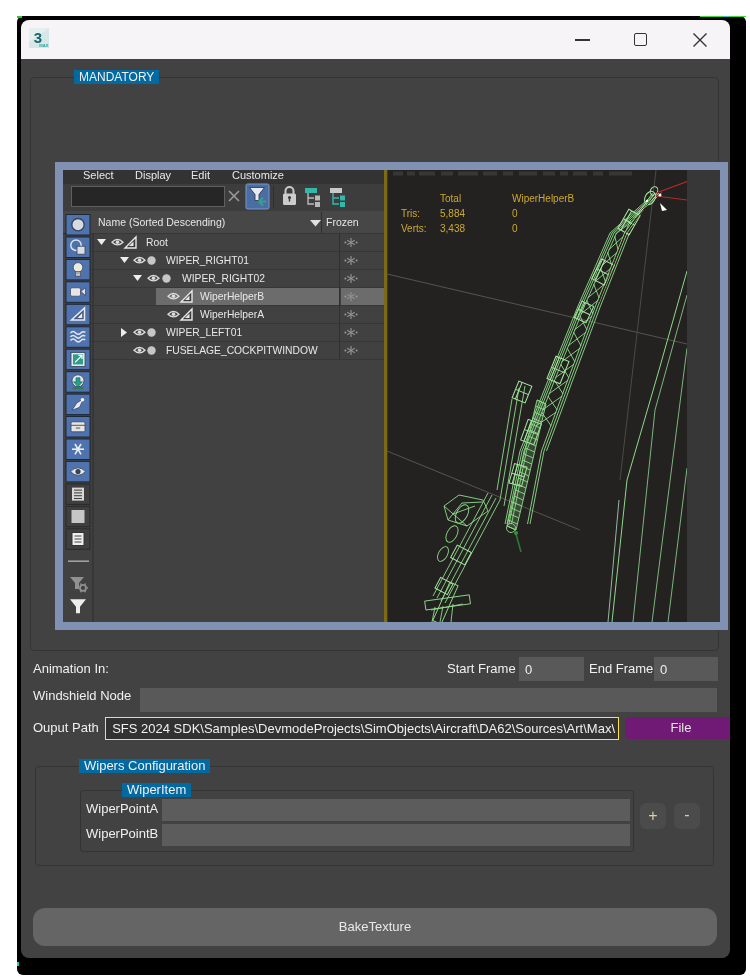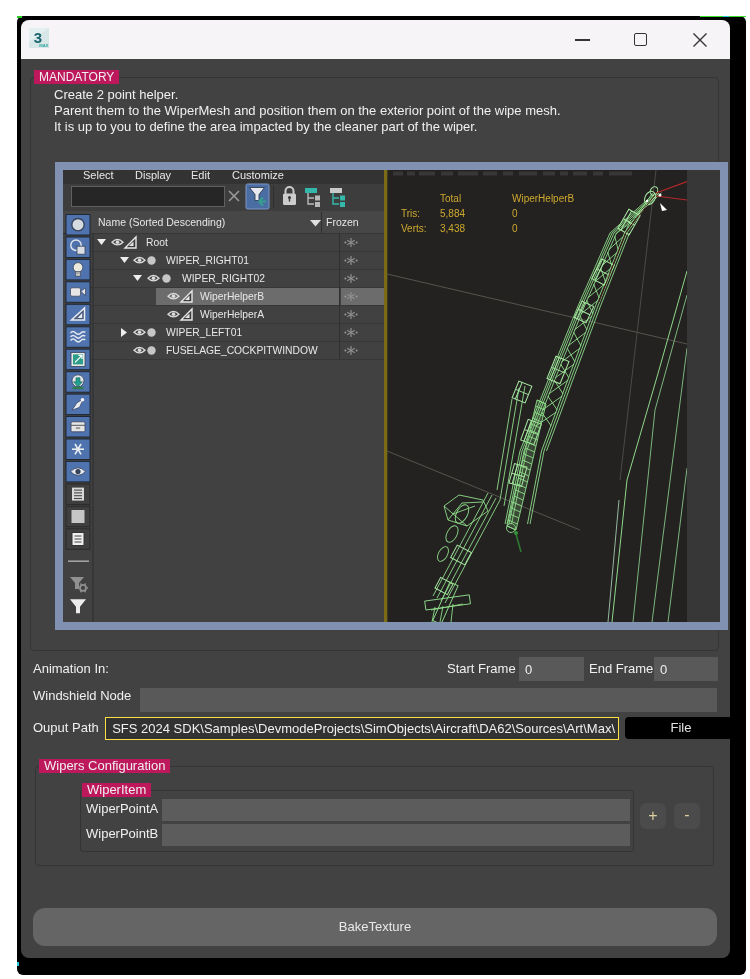--- a/index.html
+++ b/index.html
@@ -5,21 +5,21 @@
   html,body{margin:0;padding:0;}
   body{width:750px;height:979px;background:#ffffff;position:relative;overflow:hidden;
        font-family:"Liberation Sans",sans-serif;}
   .abs{position:absolute;}
   #blackpad{left:17px;top:16px;width:729px;height:959px;background:#000;border-radius:6px;}
   #win{left:21px;top:20px;width:709px;height:938px;border-radius:8px;overflow:hidden;}
   #titlebar{left:0;top:0;width:709px;height:39px;background:#f6f4f6;}
   #title{left:36px;top:0;height:39px;line-height:40px;font-size:15px;color:#1c1c1c;}
   #body{left:0;top:39px;width:709px;height:899px;background:#424242;}
   .gbox{border:1px solid #343434;border-radius:4px;}
-  .glabel{background:#be185d;padding:0 5px;font-size:13px;color:#f0f0f0;height:14px;line-height:14px;}
+  .glabel{background:#0369a1;padding:0 5px;font-size:13px;color:#f0f0f0;height:14px;line-height:14px;margin-left:40px;}
   .txt{font-size:13px;color:#f0f0f0;white-space:nowrap;}
   .field{background:#595959;}
   .btn{background:#616161;color:#ececec;text-align:center;}
 </style>
 </head>
 <body>
 <div id="blackpad" class="abs"></div>
 <div class="abs" style="left:700px;top:16px;width:46px;height:1px;background:#35e02a;"></div>
 <div class="abs" style="left:723px;top:16px;width:6px;height:1px;background:#27c8d8;"></div>
 <div class="abs" style="left:17px;top:16px;width:5px;height:2px;background:#2ecb25;"></div>
@@ -35,25 +35,20 @@
     <div class="abs" style="left:554px;top:19px;width:15px;height:1.5px;background:#333;"></div>
     <div class="abs" style="left:613px;top:13px;width:11px;height:11px;border:1.4px solid #333;border-radius:2px;"></div>
     <svg class="abs" style="left:671px;top:12px" width="16" height="16" viewBox="0 0 16 16">
       <path d="M1.5 1.5 L14.5 14.5 M14.5 1.5 L1.5 14.5" stroke="#333" stroke-width="1.4"></path>
     </svg>
   </div>
   <div id="body" class="abs">
 
     <div class="abs gbox" style="left:9px;top:18px;width:687px;height:572px;"></div>
     <div class="abs glabel" style="left:13px;top:11px;font-size:12px;">MANDATORY</div>
-    <div class="abs txt" style="left:33px;top:28px;line-height:16px;">
-      Create 2 point helper.<br>
-      Parent them to the WiperMesh and position them on the exterior point of the wipe mesh.<br>
-      It is up to you to define the area impacted by the cleaner part of the wiper.
-    </div>
 
     <div id="shot" class="abs" style="left:34px;top:103px;width:624px;height:452px;border:8px solid #8091b2;background:#373737;overflow:hidden;padding-left:33px;">
 <svg class="abs" style="left:0;top:0" width="624" height="452" viewBox="0 0 624 452" font-family="Liberation Sans,sans-serif">
 <rect x="0" y="0" width="324" height="452" fill="#414141"></rect>
 <rect x="0" y="0" width="324" height="14" fill="#333333"></rect>
 <text x="20" y="8.5" font-size="11" fill="#e9e9e9">Select</text>
 <text x="72" y="8.5" font-size="11" fill="#e9e9e9">Display</text>
 <text x="128" y="8.5" font-size="11" fill="#e9e9e9">Edit</text>
 <text x="169" y="8.5" font-size="11" fill="#e9e9e9">Customize</text>
 <rect x="0" y="14" width="324" height="27" fill="#3d3d3d"></rect>
@@ -421,21 +416,21 @@
         <span class="txt" style="position:absolute;left:6px;top:5px;">0</span>
       </div>
 
     <div class="abs txt" style="left:12px;top:629px;">Windshield Node</div>
     <div class="abs field" style="left:119px;top:629px;width:577px;height:24px;"></div>
 
     <div class="abs txt" style="left:12px;top:661px;">Ouput Path</div>
     <div class="abs" style="left:84px;top:658px;width:512px;height:21px;background:#323232;border:1px solid #fde047;overflow:hidden;">
       <div class="txt" style="position:absolute;right:3px;top:3px;">SFS 2024 SDK\Samples\DevmodeProjects\SimObjects\Aircraft\DA62\Sources\Art\Max\</div>
     </div>
-    <div class="abs btn" style="left:604px;top:658px;width:112px;height:22px;border-radius:4px;font-size:13px;line-height:22px;background:#000000;color:#e4e4e4;">File</div>
+    <div class="abs btn" style="left:604px;top:658px;width:112px;height:22px;border-radius:4px;font-size:13px;line-height:22px;background:#701a75;color:#e4e4e4;">File</div>
 
     <div class="abs gbox" style="left:14px;top:707px;width:677px;height:98px;"></div>
     <div class="abs glabel" style="left:18px;top:700px;">Wipers Configuration</div>
     <div class="abs gbox" style="left:59px;top:731px;width:552px;height:60px;border-radius:3px;"></div>
     <div class="abs glabel" style="left:61px;top:724px;">WiperItem</div>
     <div class="abs txt" style="left:65px;top:742px;">WiperPointA</div>
     <div class="abs field" style="left:141px;top:740px;width:468px;height:22px;background:#5c5c5c;"></div>
     <div class="abs txt" style="left:65px;top:767px;">WiperPointB</div>
     <div class="abs field" style="left:141px;top:765px;width:468px;height:22px;background:#5c5c5c;"></div>
     <div class="abs btn" style="left:619px;top:744px;width:26px;height:26px;border-radius:6px;background:#4b4b4b;color:#ddd0a0;font-size:16px;line-height:25px;">+</div>

